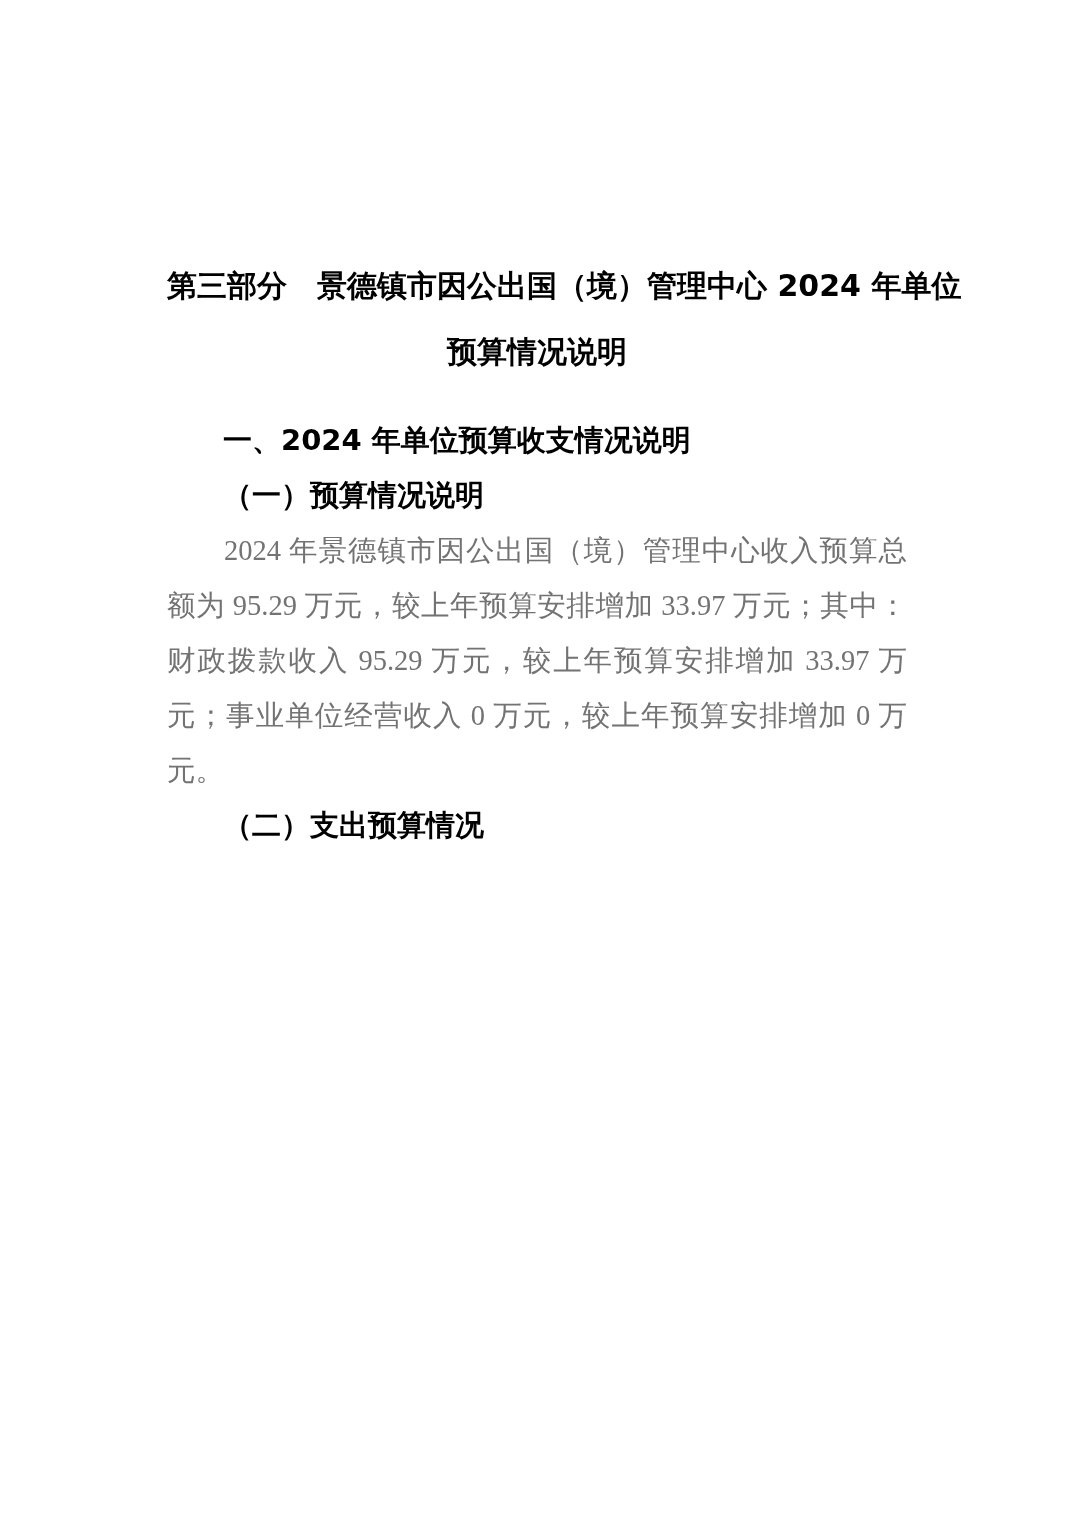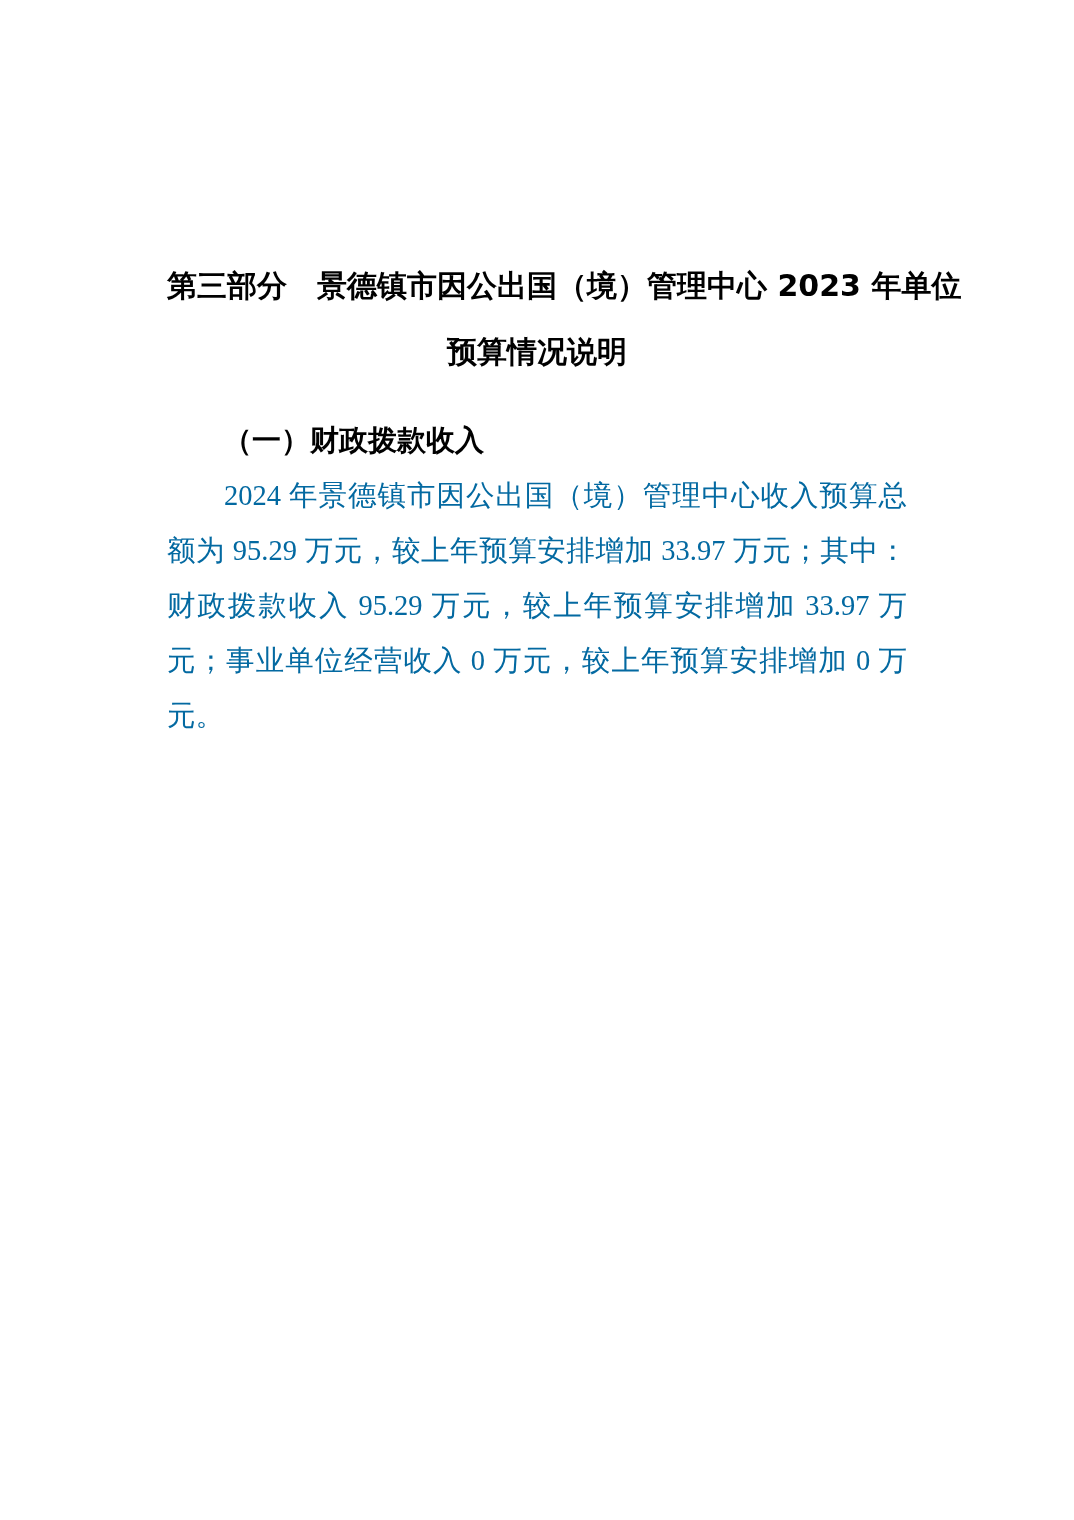--- a/index.html
+++ b/index.html
@@ -49,36 +49,38 @@
     font-size: 29px;
     line-height: 55px;
     color: #000000;
   }
   .body-para {
     margin: 0;
     font-size: 28.5px;
     line-height: 55px;
     text-align: justify;
     text-indent: 2em;
-    color: #0369a1;
+    color: #737373;
     font-family: "Liberation Serif", "DejaVu Serif", serif;
   }
 </style>
 </head>
 <body>
 
 <div class="page">
 
   <h1 class="doc-title">
-    <span class="title-line">第三部分　景德镇市因公出国（境）管理中心 2023 年单位</span>
+    <span class="title-line">第三部分　景德镇市因公出国（境）管理中心 2024 年单位</span>
     <span class="title-line">预算情况说明</span>
   </h1>
 
+  <h2 class="section-heading">一、2024 年单位预算收支情况说明</h2>
 
-  <h3 class="sub-heading">（一）财政拨款收入</h3>
+  <h3 class="sub-heading">（一）预算情况说明</h3>
 
   <p class="body-para">2024 年景德镇市因公出国（境）管理中心收入预算总额为 95.29 万元，较上年预算安排增加 33.97 万元；其中：财政拨款收入 95.29 万元，较上年预算安排增加 33.97 万元；事业单位经营收入 0 万元，较上年预算安排增加 0 万元。</p>
 
+  <h3 class="sub-heading">（二）支出预算情况</h3>
 
 
 
 
 </div>
 
 </body></html>

